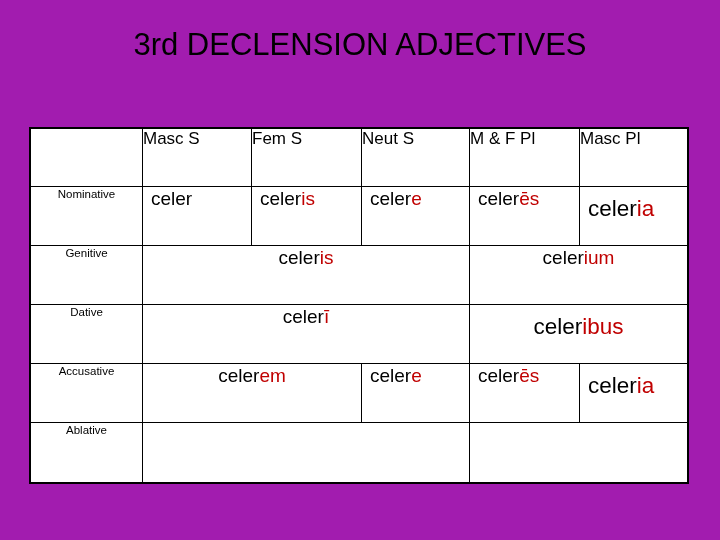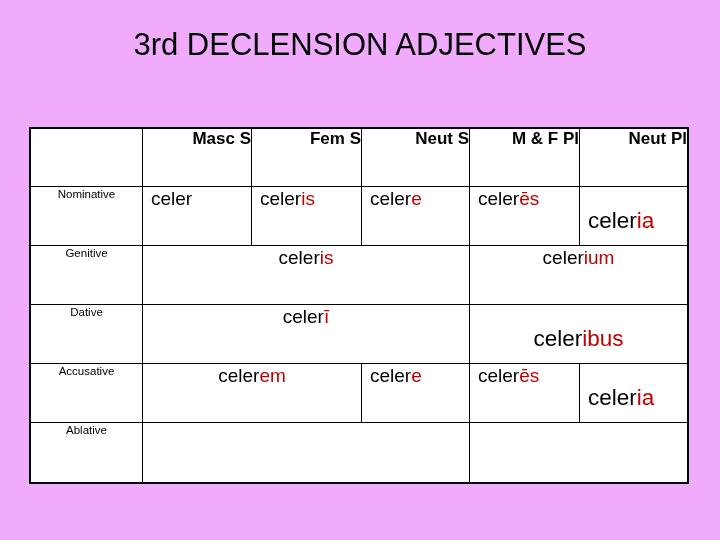--- a/index.html
+++ b/index.html
@@ -12,21 +12,21 @@
     height: 540px;
     overflow: hidden;
     font-family: "Liberation Sans", sans-serif;
     color: #000000;
   }
 
   .slide {
     position: relative;
     width: 720px;
     height: 540px;
-    background: #f0abfc;
+    background: #a21caf;
   }
 
   
   .title {
     position: absolute;
     left: 0;
     top: 26px;
     width: 720px;
     text-align: center;
     font-size: 31px;
@@ -70,22 +70,22 @@
   .c-fem   { width: 110px; }
   .c-neut  { width: 108px; }
   .c-mfpl  { width: 110px; }
   .c-npl   { width: 108px; }
 
   
   .hdr {
     font-size: 17px;
     line-height: 20px;
     padding: 6px 0 0 8px;
-    text-align: right;
-    font-weight: 700;
+    text-align: left;
+    font-weight: 400;
     white-space: nowrap;
   }
 
   
   .rowlabel {
     font-size: 11.5px;
     line-height: 14px;
     padding: 6px 0 0 6px;
     text-align: center;
     font-weight: 400;
@@ -94,21 +94,21 @@
 
   
   .cell {
     font-size: 19px;
     line-height: 24px;
     padding: 7px 0 0 0;
     text-align: center;
     white-space: nowrap;
   }
   .cell.left   { text-align: left; padding-left: 8px; }
-  .cell.big    { font-size: 22.5px; line-height: 27px; padding-top: 20px; }
+  .cell.big    { font-size: 22.5px; line-height: 27px; padding-top: 8px; }
   .cell.empty  { }
 
   .stem { color: #000000; margin-top: 16px; }
   .end  { color: #C00000; }
 </style>
 </head>
 <body>
 
 <div class="slide">
 
@@ -126,21 +126,21 @@
         <col class="c-npl">
     </colgroup>
 
     <tbody>
         <tr class="row-head">
       <td class="hdr"></td>
       <td class="hdr">Masc S</td>
       <td class="hdr">Fem S</td>
       <td class="hdr">Neut S</td>
       <td class="hdr">M &amp; F Pl</td>
-      <td class="hdr">Neut Pl</td>
+      <td class="hdr">Masc Pl</td>
     </tr>
 
     <tr class="row-body">
       <td class="rowlabel">Nominative</td>
       <td class="cell left">
         <span class="stem">celer</span><span class="end"></span>
       </td>
       <td class="cell left">
         <span class="stem">celer</span><span class="end">is</span>
       </td>

